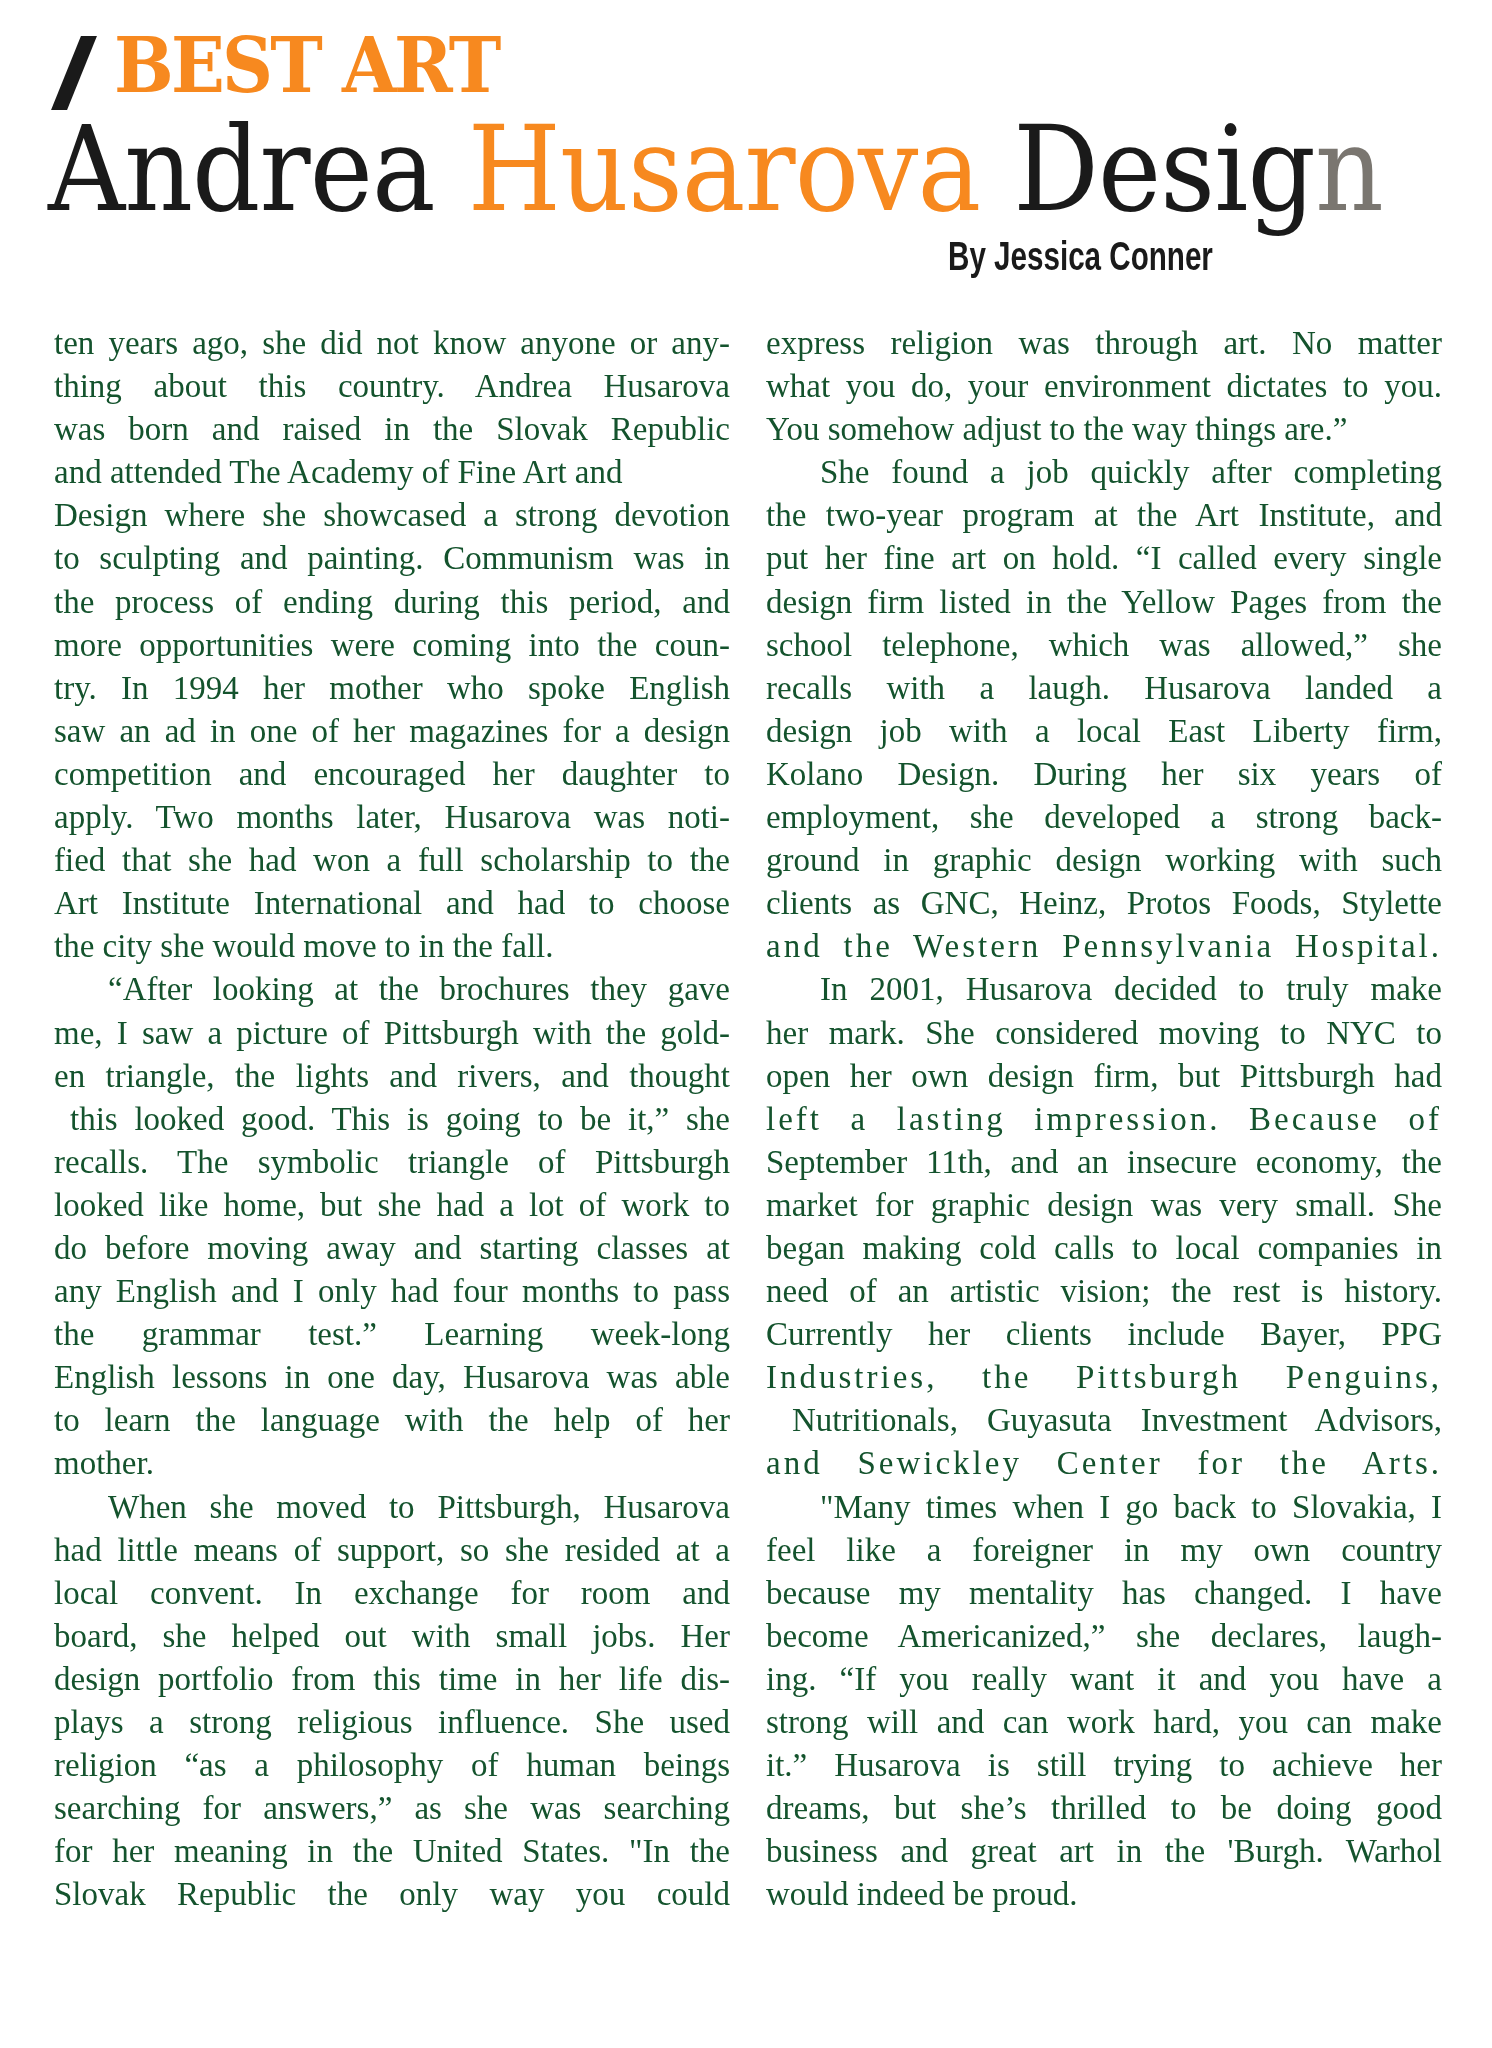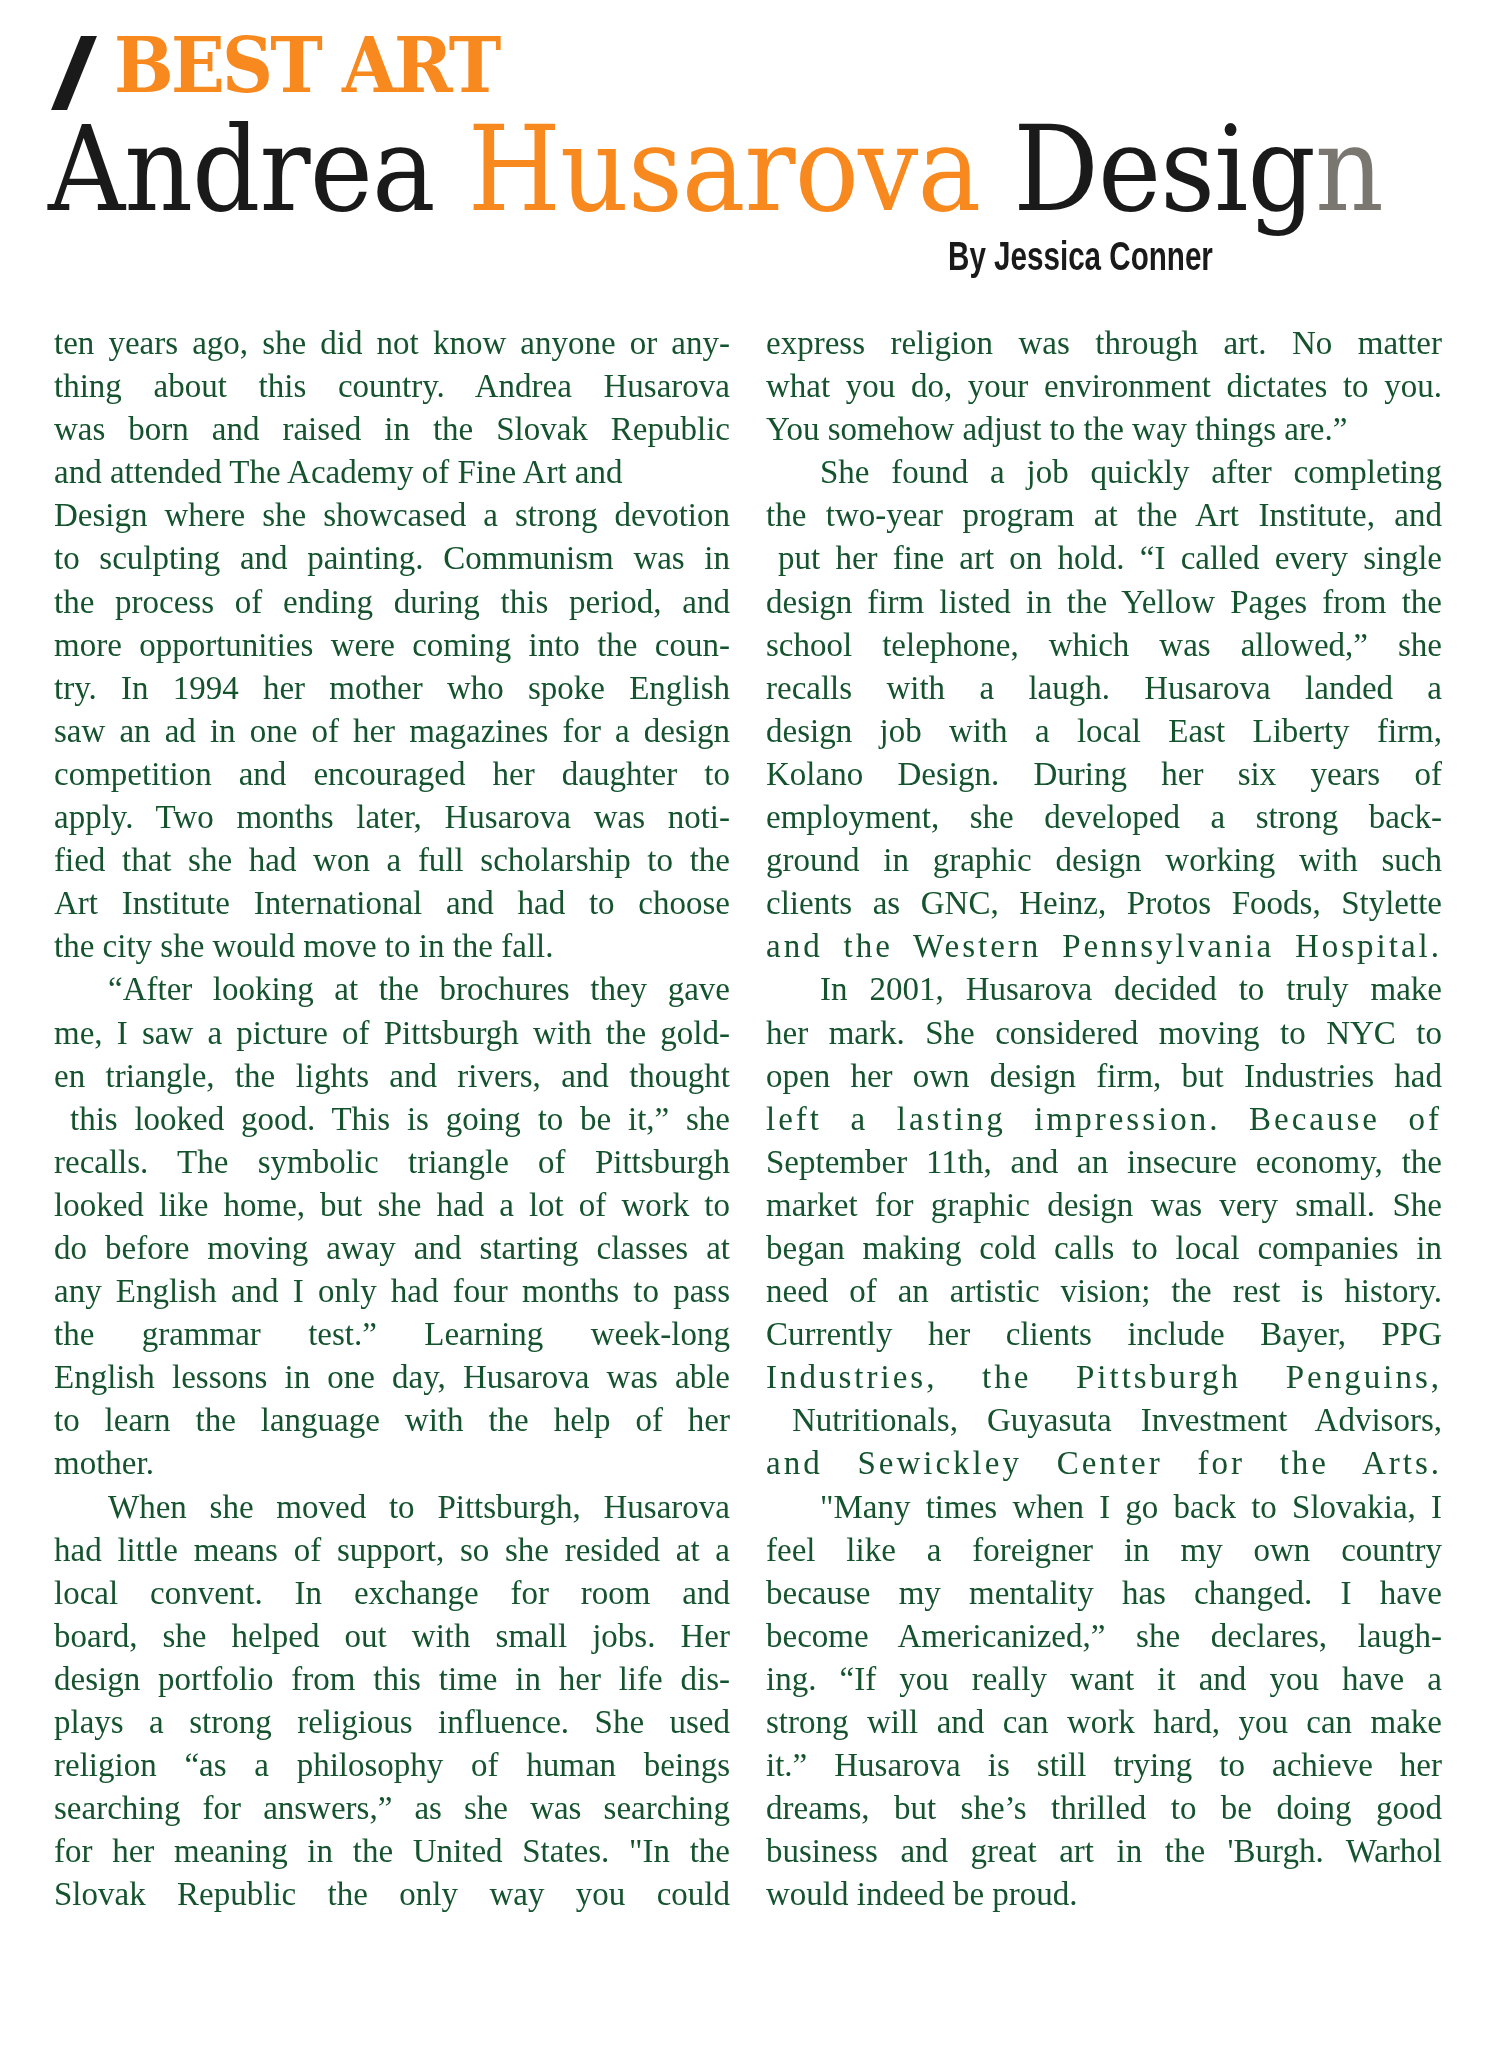--- a/index.html
+++ b/index.html
@@ -153,33 +153,33 @@
     <span class="line j" style="white-space: normal;">searching for answers,” as she was searching</span>
     <span class="line j" style="white-space: normal;">for her meaning in the United States.  "In the</span>
     <span class="line j" style="white-space: normal;">Slovak Republic the only way you could</span>
   </div>
 <div class="col col-right" id="col-right">
     <span class="line j" style="white-space: normal;">express religion was through art.  No matter</span>
     <span class="line j" style="white-space: normal;">what you do, your environment dictates to you.</span>
     <span class="line" style="white-space: nowrap;">You somehow adjust to the way things are.”</span>
     <span class="line j indent" style="white-space: normal;">She found a job quickly after completing</span>
     <span class="line j" style="white-space: normal;">the two-year program at the Art Institute, and</span>
-    <span class="line j" style="white-space: normal; margin-left: 12px;">put her fine art on hold.  “I called every single</span>
+    <span class="line j" style="white-space: normal;">put her fine art on hold.  “I called every single</span>
     <span class="line j" style="white-space: normal;">design firm listed in the Yellow Pages from the</span>
     <span class="line j" style="white-space: normal;">school telephone, which was allowed,” she</span>
     <span class="line j" style="white-space: normal;">recalls with a laugh.   Husarova landed a</span>
     <span class="line j" style="white-space: normal;">design job with a local East Liberty firm,</span>
     <span class="line j" style="white-space: normal;">Kolano Design.  During her six years of</span>
     <span class="line j" style="white-space: normal;">employment, she developed a strong back-</span>
     <span class="line j" style="white-space: normal;">ground in graphic design working with such</span>
     <span class="line j" style="white-space: normal;">clients as GNC, Heinz, Protos Foods, Stylette</span>
     <span class="line j spaced" style="white-space: normal;">and the Western Pennsylvania Hospital.</span>
     <span class="line j indent" style="white-space: normal;">In 2001, Husarova decided to truly make</span>
     <span class="line j" style="white-space: normal;">her mark.  She considered moving to NYC to</span>
-    <span class="line j" style="white-space: normal;">open her own design firm, but Industries had</span>
+    <span class="line j" style="white-space: normal;">open her own design firm, but Pittsburgh had</span>
     <span class="line j spaced" style="white-space: normal;">left a lasting impression. Because of</span>
     <span class="line j" style="white-space: normal;">September 11th, and an insecure economy, the</span>
     <span class="line j" style="white-space: normal;">market for graphic design was very small.  She</span>
     <span class="line j" style="white-space: normal;">began making cold calls to local companies in</span>
     <span class="line j" style="white-space: normal;">need of an artistic vision; the rest is history.</span>
     <span class="line j" style="white-space: normal;">Currently her clients include Bayer, PPG</span>
     <span class="line j spaced" style="white-space: normal;">Industries, the Pittsburgh Penguins,</span>
     <span class="line j" style="white-space: normal; margin-left: 26px;">Nutritionals, Guyasuta Investment Advisors,</span>
     <span class="line j spaced" style="white-space: normal;">and Sewickley Center for the Arts.</span>
     <span class="line j indent" style="white-space: normal;">"Many times when I go back to Slovakia, I</span>

